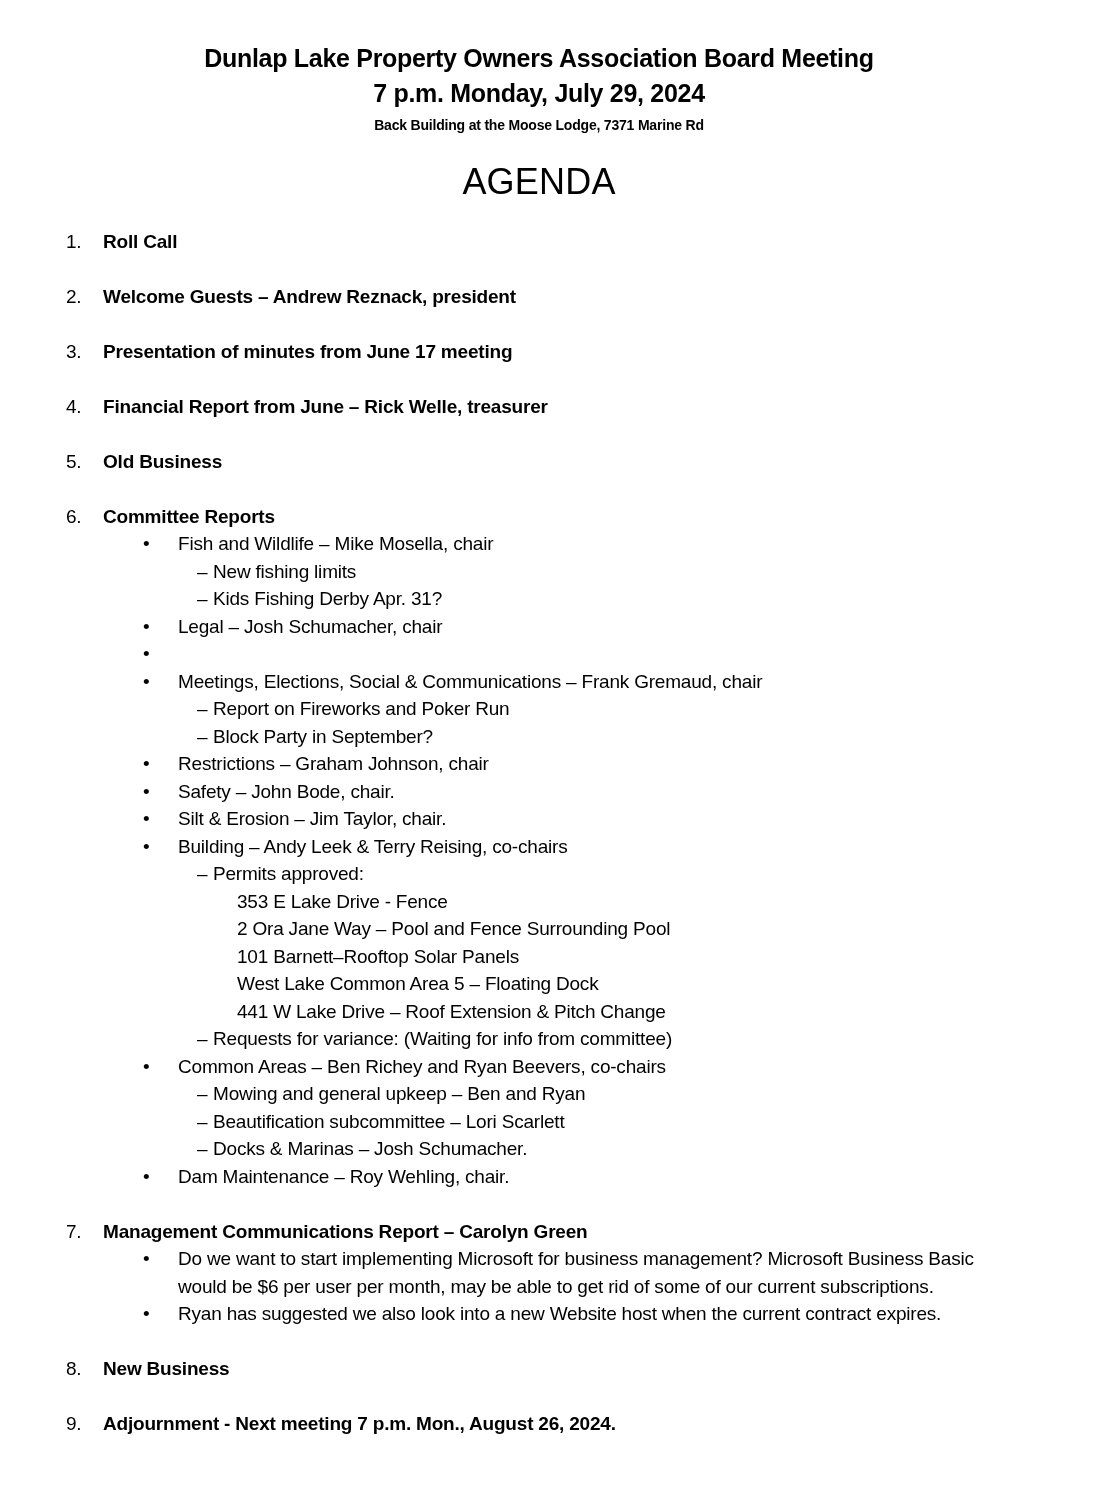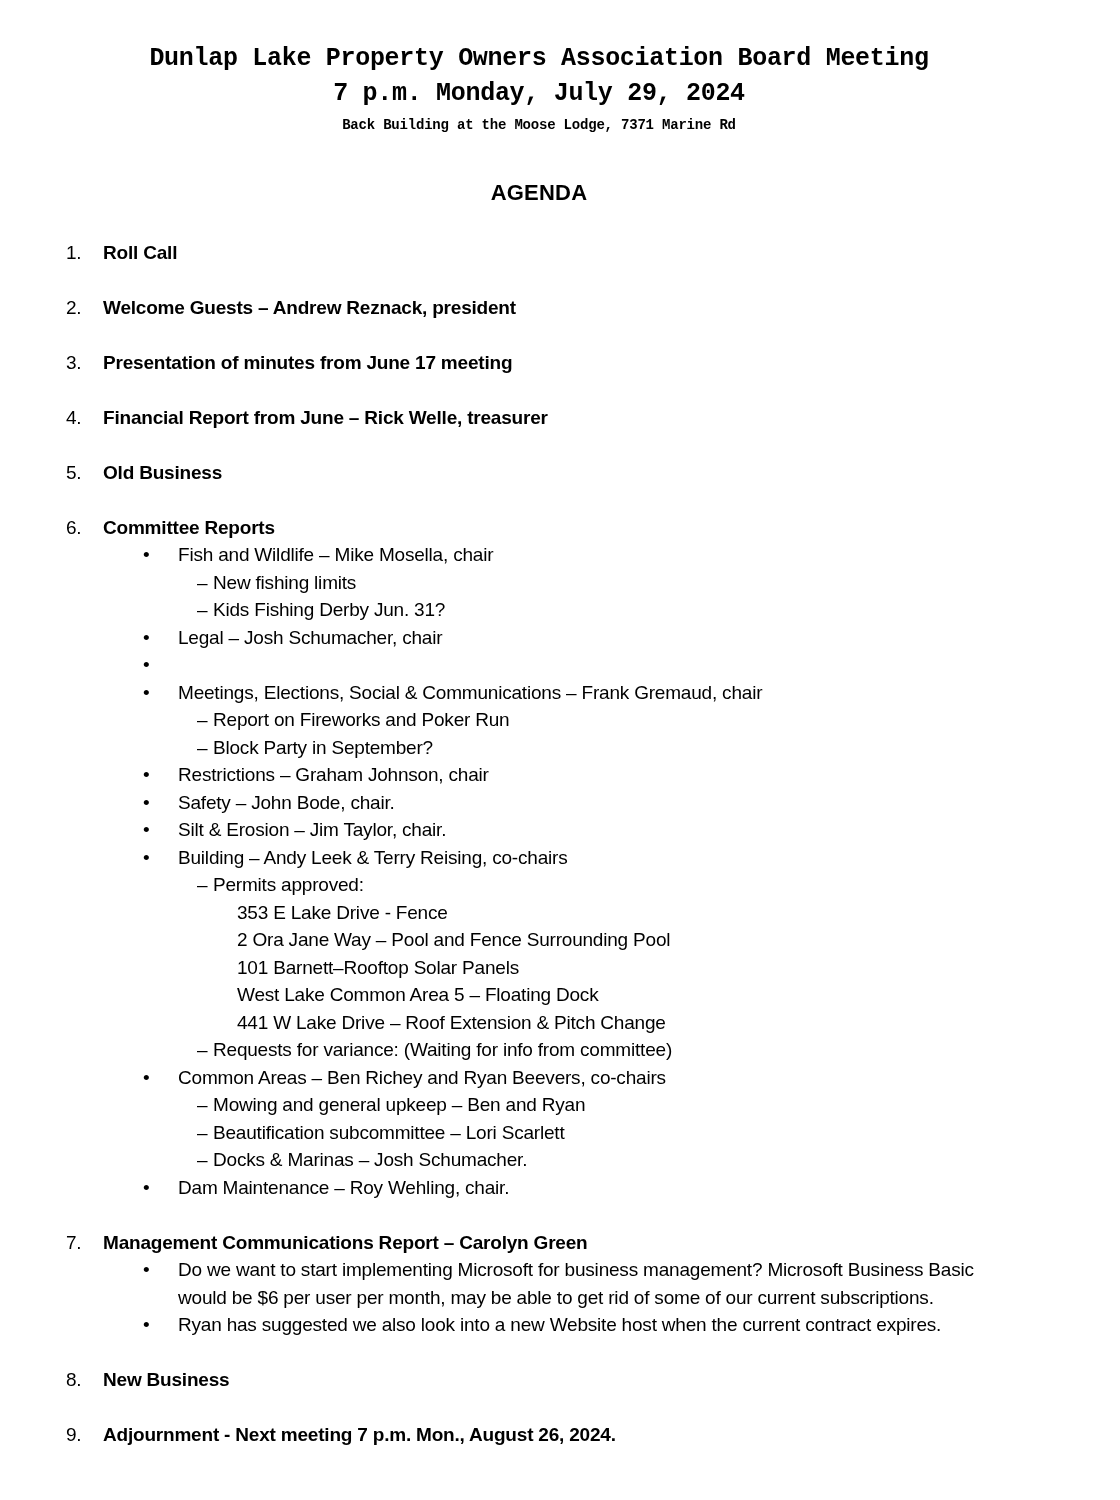--- a/index.html
+++ b/index.html
@@ -10,42 +10,42 @@
     -webkit-font-smoothing: antialiased;
   }
   .page {
     position: relative;
     width: 1120px;
     height: 1500px;
     background: #ffffff;
     padding: 41px 75px 0 66px;
     overflow: hidden;
   }
-  .header { text-align: center; width: 946px; font-family: Liberation Mono, monospace; }
+  .header { text-align: center; width: 946px; }
   .title, .datetime {
     font-size: 25px;
     font-weight: bold;
     line-height: 35px;
     letter-spacing: -0.3px;
     white-space: nowrap;
   }
   .location {
     font-size: 14px;
     font-weight: bold;
     line-height: 28px;
     letter-spacing: -0.2px;
     white-space: nowrap;
   }
   .agenda-heading {
     width: 946px;
     text-align: center;
-    font-size: 22px;
-    font-weight: bold;
+    font-size: 36px;
+    font-weight: normal;
     line-height: 36px;
-    margin-top: 36px;
+    margin-top: 25px;
     letter-spacing: 0.2px;
   }
   .agenda-list {
     margin-top: 3px;
     font-size: 19px;
     line-height: 27.5px;
     letter-spacing: -0.2px;
   }
   .item-row { display: flex; margin-top: 27.5px; }
   .item-num { flex: 0 0 37px; width: 37px; }
@@ -96,21 +96,21 @@
       <div class="child-row child-bullet">
         <span class="marker">•</span>
         <span class="child-text">Fish and Wildlife – Mike Mosella, chair</span>
       </div>
       <div class="child-row child-dash">
         <span class="marker">–</span>
         <span class="child-text">New fishing limits</span>
       </div>
       <div class="child-row child-dash">
         <span class="marker">–</span>
-        <span class="child-text">Kids Fishing Derby Jun. 31?</span>
+        <span class="child-text">Kids Fishing Derby Apr. 31?</span>
       </div>
       <div class="child-row child-bullet">
         <span class="marker">•</span>
         <span class="child-text">Legal – Josh Schumacher, chair</span>
       </div>
       <div class="child-row child-bullet">
         <span class="marker">•</span>
       </div>
       <div class="child-row child-bullet">
         <span class="marker">•</span>

